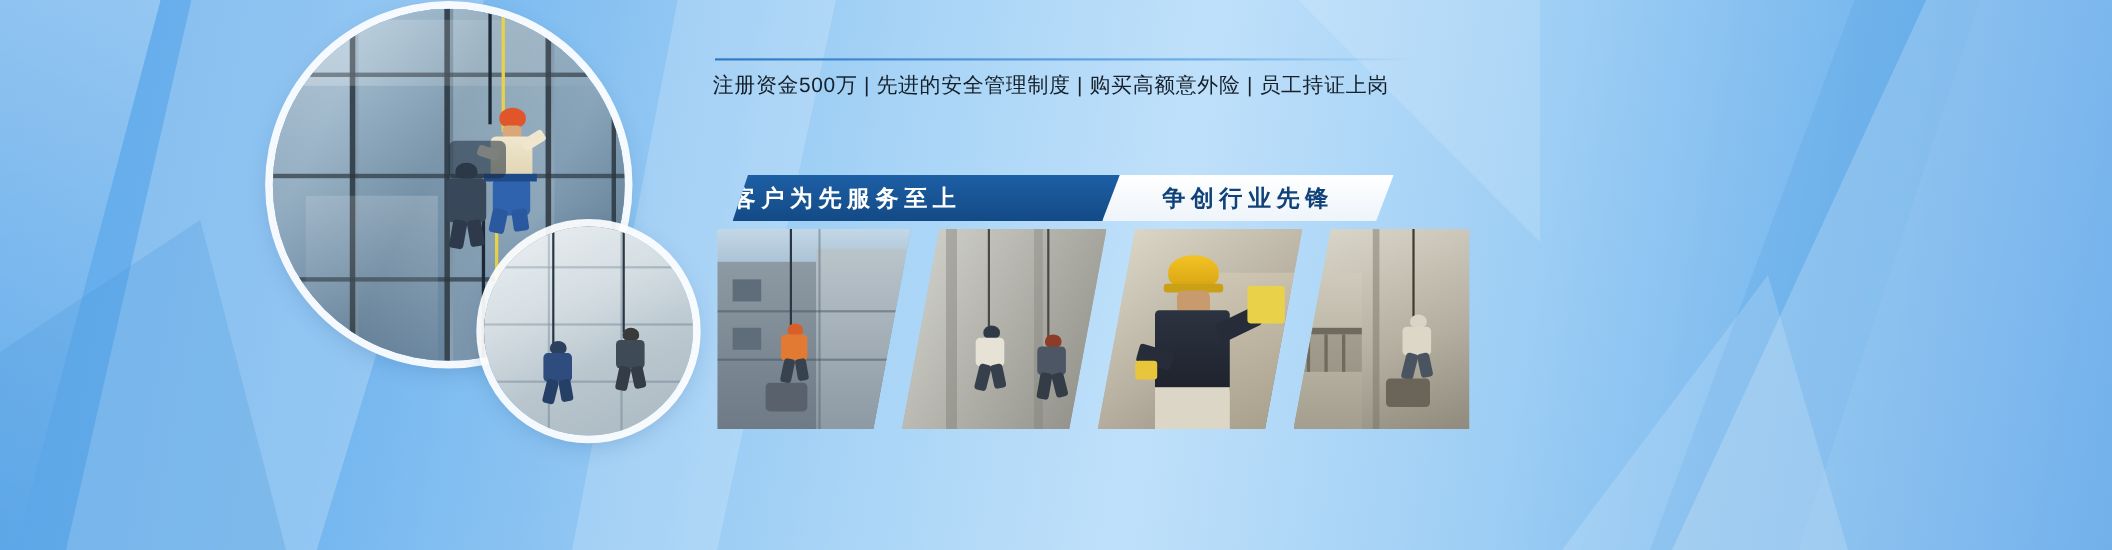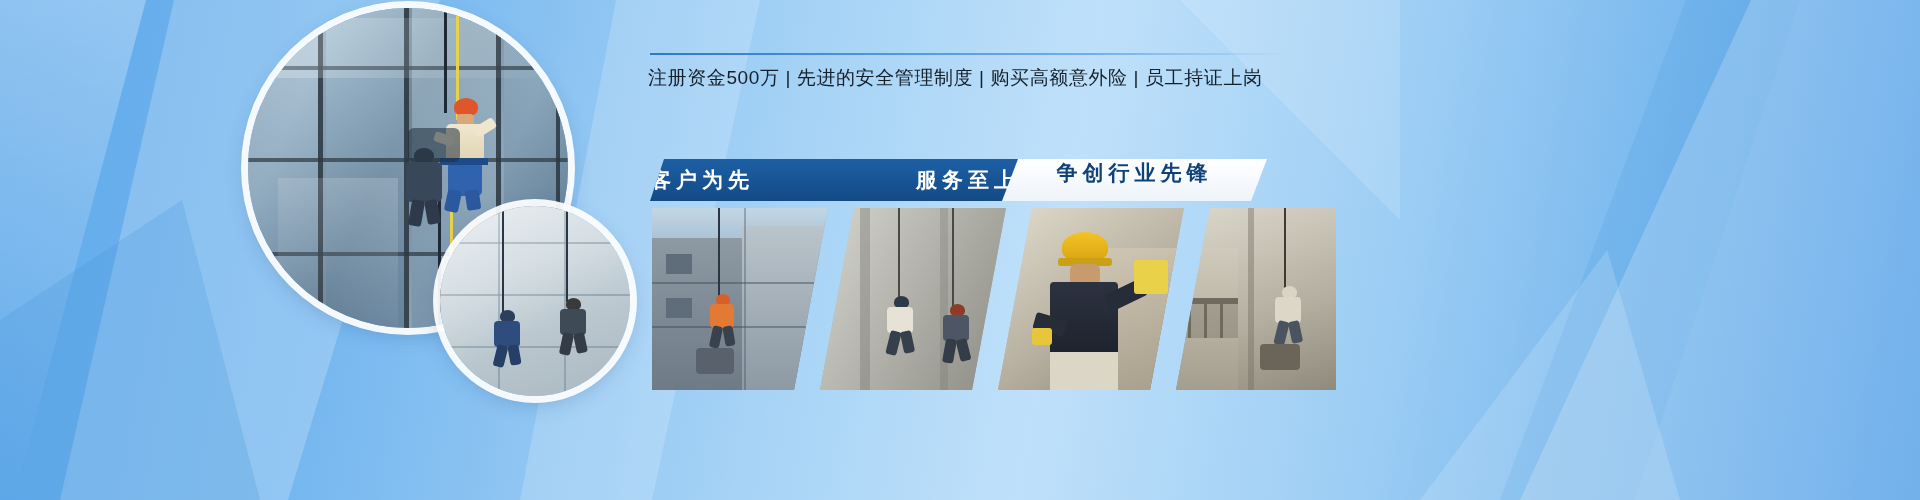--- a/index.html
+++ b/index.html
@@ -76,30 +76,30 @@
   .rule{height:2px;background:linear-gradient(90deg,#2f79c4,#6fb0e8 70%,rgba(111,176,232,0));
     margin:9px 0 10px 2px;width:634px;}
   .subtitle{
     font-size:19px;color:#15202b;letter-spacing:.6px;white-space:nowrap;
     font-weight:normal;
   }
 
   
   .ribbon{position:absolute;left:650px;top:159px;height:42px;width:615px;}
   .rib-dark{
-    position:absolute;left:0;top:0;height:42px;width:370px;
+    position:absolute;left:16px;top:0;height:42px;width:370px;
     background:linear-gradient(180deg,#1d5fa5,#134a85);
     clip-path:polygon(14px 0,100% 0,calc(100% - 14px) 100%,0 100%);
-    display:flex;align-items:center;justify-content:space-between;font-family:Liberation Serif, serif;
+    display:flex;align-items:center;justify-content:flex-start;font-family:Liberation Serif, serif;
   }
   .rib-light{
     position:absolute;left:352px;top:0;height:42px;width:265px;
     background:linear-gradient(180deg,#ffffff,#eef4fa);
     clip-path:polygon(16px 0,100% 0,calc(100% - 16px) 100%,0 100%);
-    display:flex;align-items:flex-start;justify-content:center;
+    display:flex;align-items:center;justify-content:center;
   }
   .rib-txt-w{color:#ffffff;font-size:21px;font-weight:bold;letter-spacing:5px;}
   .rib-txt-b{color:#10427a;font-size:21px;font-weight:bold;letter-spacing:5px;}
 
   
   .strip{position:absolute;left:652px;top:208px;width:620px;height:182px;}
   .slide{
     position:absolute;top:0;height:182px;overflow:hidden;
   }
   .sl1{left:0;width:176px;clip-path:polygon(0 0,100% 0,calc(100% - 34px) 100%,0 100%);}

